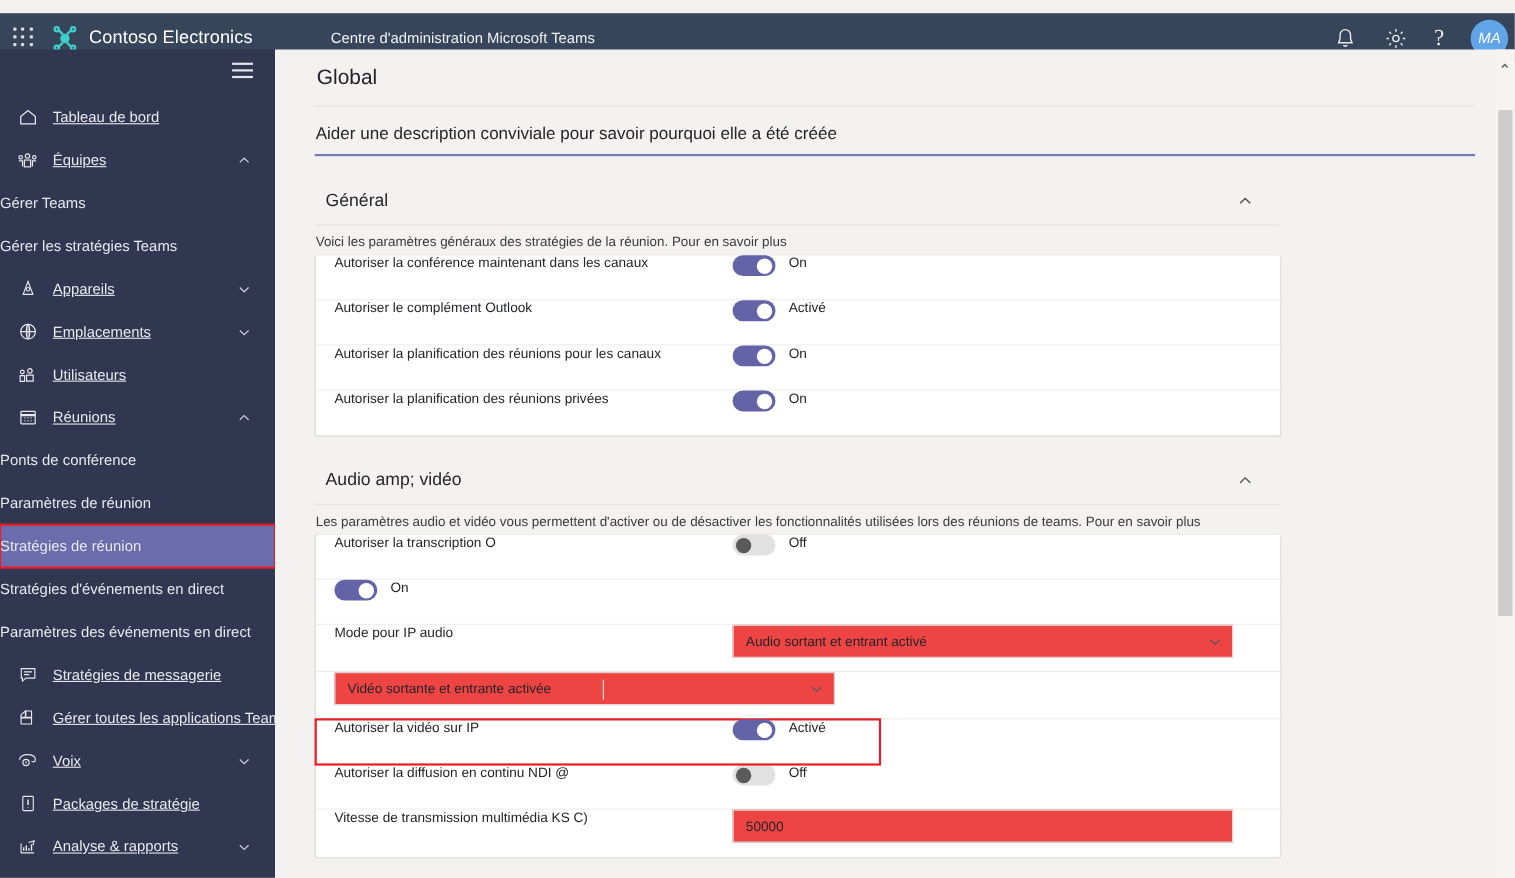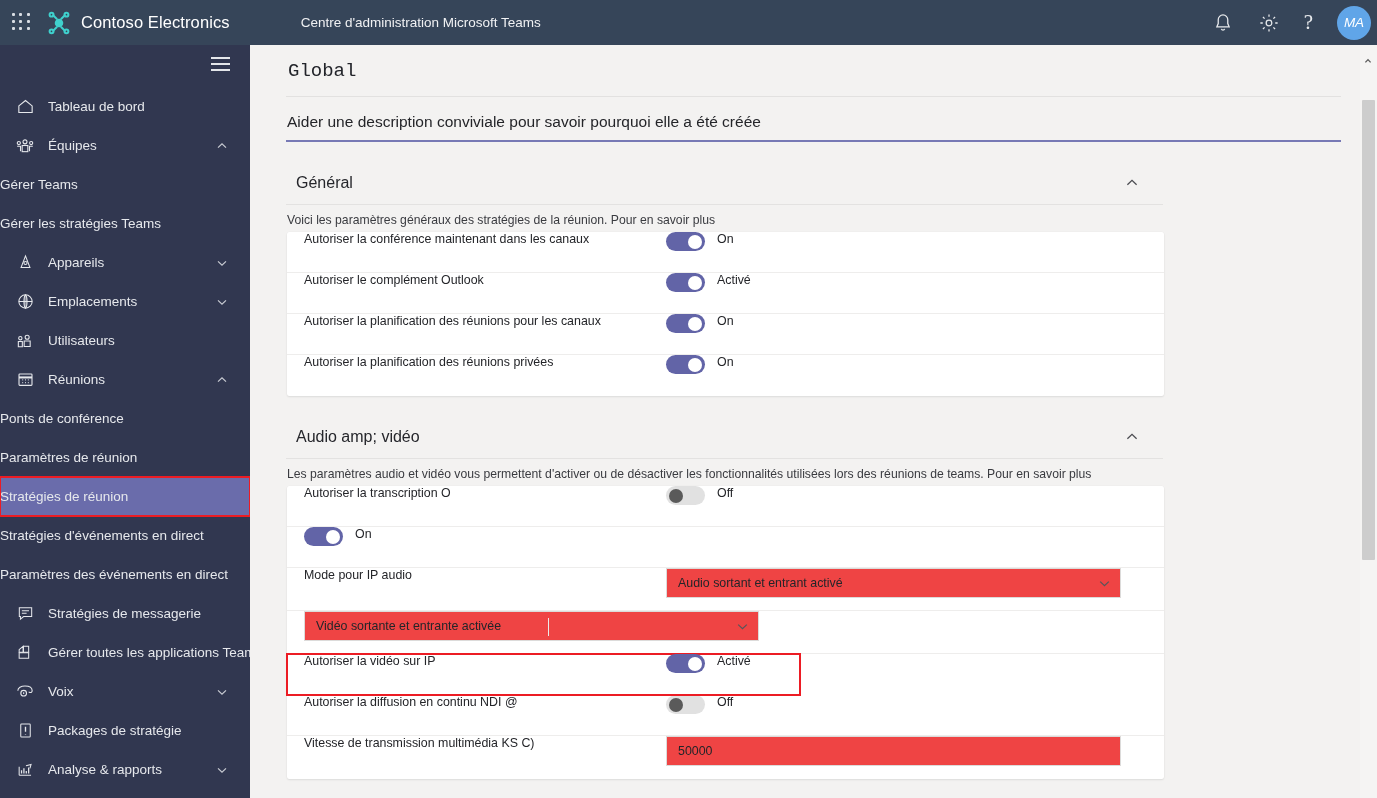--- a/index.html
+++ b/index.html
@@ -5,21 +5,21 @@
   * { box-sizing: border-box; margin: 0; padding: 0; }
   html, body {
     width: 1377px; height: 798px;
     overflow: hidden;
     font-family: "Liberation Sans", sans-serif;
     background: #f2f1f0;
   }
 
   
   .topbar {
-    position: absolute; top: 0; left: 0;
+    position: absolute; top: 12px; left: 0;
     width: 1377px; height: 45px;
     background: #33415c;
     background: #364559;
     display: flex; align-items: center;
   }
   .waffle {
     width: 20px; height: 20px;
     margin-left: 12px; margin-right: 14px;
     display: grid; grid-template-columns: repeat(3,1fr); grid-template-rows: repeat(3,1fr);
     gap: 2px; cursor: pointer;
@@ -71,21 +71,21 @@
   .nav-item {
     display: flex; align-items: center;
     height: 39px; padding-left: 14px; cursor: pointer;
     position: relative;
   }
   .nav-item .ico {
     width: 22px; height: 22px; flex: 0 0 22px; margin-right: 12px;
     display: flex; align-items: center; justify-content: center;
   }
   .nav-item .lbl {
-    color: #e6e8ec; font-size: 13.5px; white-space: nowrap;
+    color: #e6e8ec; font-size: 13.5px; white-space: nowrap; text-decoration: underline;
   }
   .nav-item .chev {
     margin-left: auto; margin-right: 22px; width: 12px; height: 12px;
   }
   .nav-sub {
     display: flex; align-items: center;
     height: 39px; cursor: pointer;
   }
   .nav-sub .lbl { color: #e6e8ec; font-size: 13.5px; white-space: nowrap; }
   .nav-sub.selected {
@@ -99,21 +99,20 @@
   
   .main {
     position: absolute; top: 45px; left: 250px;
     width: 1127px; height: 753px;
     background: #f3f2f1;
     overflow: hidden;
   }
   .page-title {
     font-size: 19px; color: #22242a; font-weight: 400;
     margin: 15px 0 0 38px;
-    font-family: Liberation Mono, monospace;
   }
   .title-rule {
     height: 1px; background: #e2e1e0;
     margin: 14px 36px 0 36px;
   }
   .desc-wrap { margin: 16px 36px 0 36px; position: relative; }
   .desc-text {
     font-size: 15.5px; color: #242529; padding: 0 0 9px 1px;
   }
   .desc-underline { height: 2px; background: #7779b5; }

